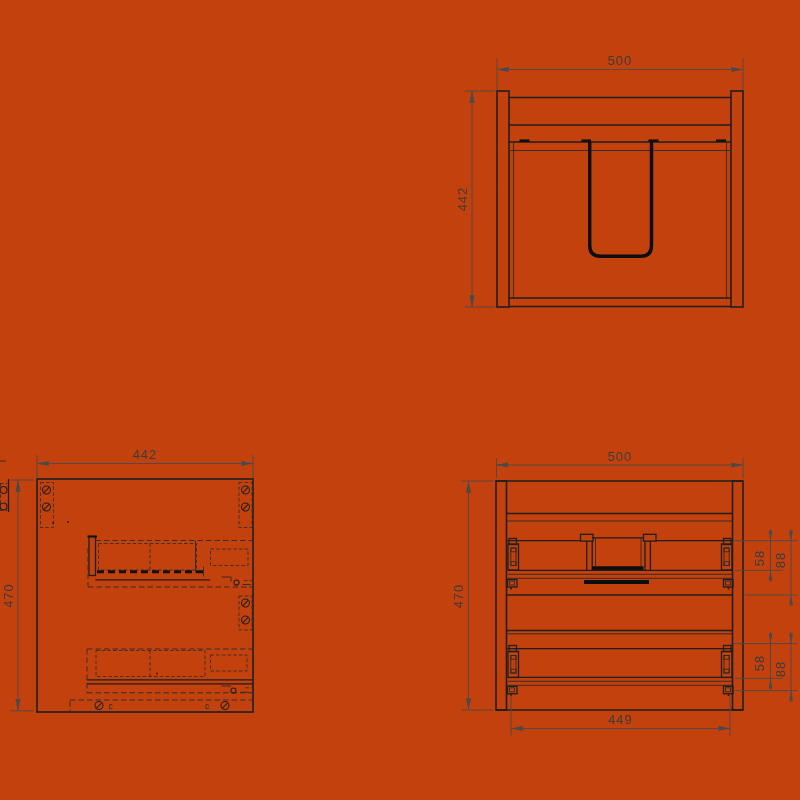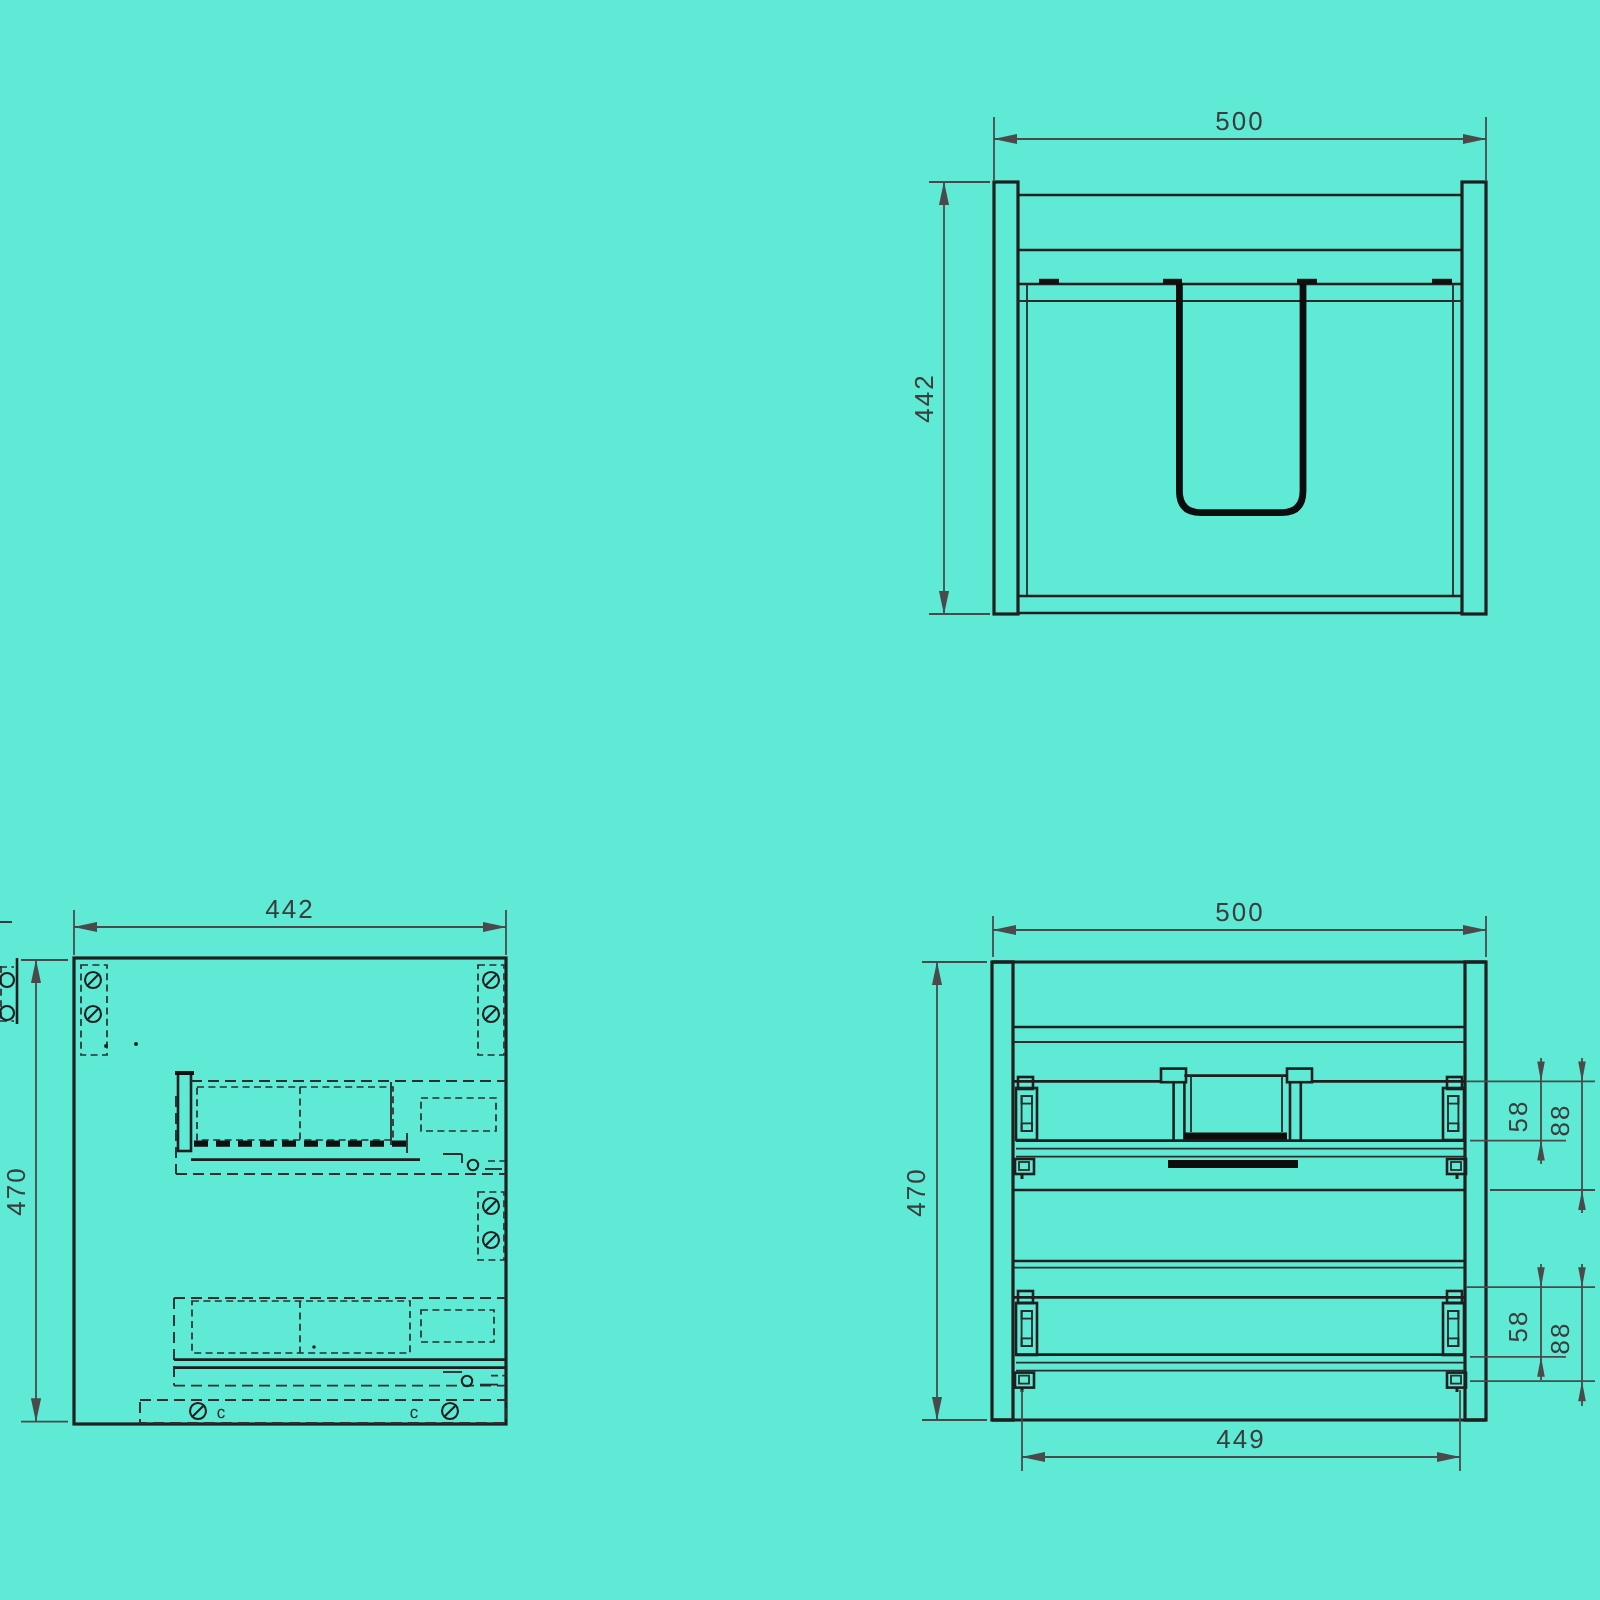--- a/index.html
+++ b/index.html
@@ -1,16 +1,16 @@
 <!DOCTYPE html>
 <html><head>
 <meta charset="utf-8">
 <style>
   html,body{margin:0;padding:0;background:#ffffff;}
-  .page{position:relative;width:800px;height:800px;background:#5eead4;overflow:hidden;
+  .page{position:relative;width:800px;height:800px;background:#c2410c;overflow:hidden;
         font-family:"Liberation Sans",sans-serif;}
   svg{display:block}
   .ol   {stroke:#1f1f1f;fill:none;stroke-width:1.3;}
   .ol2  {stroke:#1f1f1f;fill:none;stroke-width:1.6;}
   .thin {stroke:#2b2b2b;fill:none;stroke-width:0.9;}
   .thick{stroke:#0d0d0d;fill:none;stroke-width:3.4;}
   .bar  {stroke:#0d0d0d;fill:none;stroke-width:4;}
   .dash {stroke:#2e2e2e;fill:none;stroke-width:0.95;stroke-dasharray:5.5 3;}
   .dashS{stroke:#2e2e2e;fill:none;stroke-width:0.85;stroke-dasharray:3.5 2.2;}
   .dashB{stroke:#101010;fill:none;stroke-width:3.1;stroke-dasharray:7 4;}

